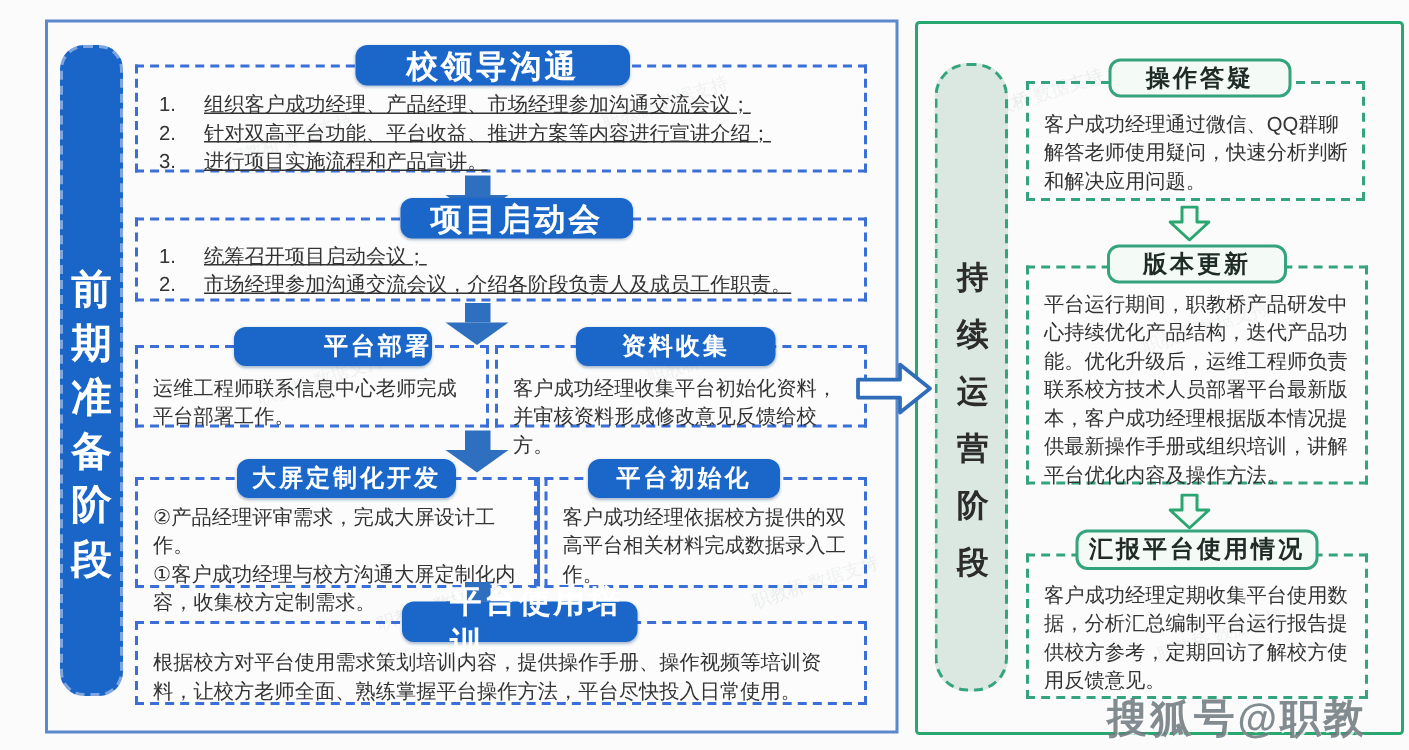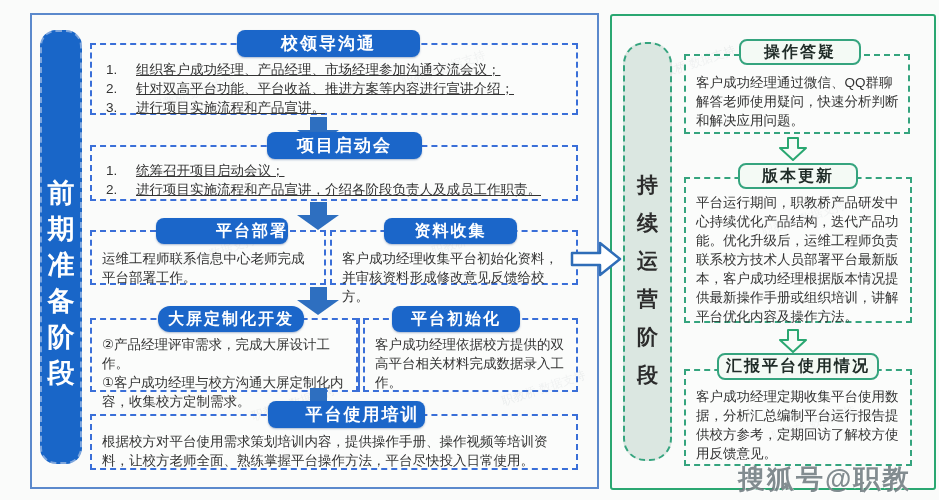--- a/index.html
+++ b/index.html
@@ -46,21 +46,21 @@
   
   .dash-blue{
     border:2px dashed #3a6fd8;background:rgba(255,255,255,0.25);
     box-sizing:border-box;
   }
   .dash-green{
     border:2px dashed #35a47e;background:rgba(255,255,255,0.25);
     box-sizing:border-box;
   }
   .hdr-blue{
-    background:#1b66c9;color:#fff;font-weight:700;font-size:17px;
+    background:#1b66c9;color:#fff;font-weight:700;font-size:21px;
     border-radius:8px;display:flex;align-items:center;justify-content:center;
     letter-spacing:2px;box-sizing:border-box;z-index:3;
     box-shadow:0 1px 2px rgba(20,60,130,.35);
   }
   .hdr-blue.small{font-size:16px;}
   .hdr-green{
     background:#f4faf5;color:#1f2b27;font-weight:700;font-size:16px;
     border:2px solid #35a47e;border-radius:8px;
     display:flex;align-items:center;justify-content:center;
     letter-spacing:2px;box-sizing:border-box;z-index:3;
@@ -135,21 +135,21 @@
   </div>
 
 <div class="abs dash-blue" style="left:90px;top:145px;width:488px;height:56px;">
   <div class="body-text" style="padding:14px 8px 0 14px;">
     <div class="num-row">
       <span class="num">1.</span>
       <span class="txt">统筹召开项目启动会议；</span>
     </div>
     <div class="num-row">
       <span class="num">2.</span>
-      <span class="txt">进行项目实施流程和产品宣讲，介绍各阶段负责人及成员工作职责。</span>
+      <span class="txt">市场经理参加沟通交流会议，介绍各阶段负责人及成员工作职责。</span>
     </div>
   </div>
 </div>
 <div class="abs hdr-blue" style="left:267px;top:132px;width:155px;height:27px;">
   <span>项目启动会</span>
 </div>
 
 <div class="abs arrow-down-blue" style="left:296px;top:202px;">
     <div class="stem"></div>
     <div class="head"></div>
@@ -173,21 +173,21 @@
     <div class="stem"></div>
     <div class="head"></div>
   </div>
 
 <div class="abs dash-blue" style="left:90px;top:318px;width:268px;height:74px;">
   <div class="body-text" style="padding:15px 6px 0 10px;">
     <div>②产品经理评审需求，完成大屏设计工作。</div>
     <div>①客户成功经理与校方沟通大屏定制化内容，收集校方定制需求。</div>
   </div>
 </div>
-<div class="abs hdr-blue small" style="left:158px;top:306px;width:146px;height:26px;border-radius:12px;">
+<div class="abs hdr-blue small" style="left:158px;top:306px;width:146px;height:26px;">
   <span>大屏定制化开发</span>
 </div>
 <div class="abs divider-v" style="left:358px;top:318px;height:74px;"></div>
 
 <div class="abs dash-blue" style="left:363px;top:318px;width:215px;height:74px;">
   <div class="body-text" style="padding:15px 6px 0 10px;">客户成功经理依据校方提供的双高平台相关材料完成数据录入工作。</div>
 </div>
 <div class="abs hdr-blue small" style="left:392px;top:306px;width:128px;height:26px;">
   <span>平台初始化</span>
 </div>

